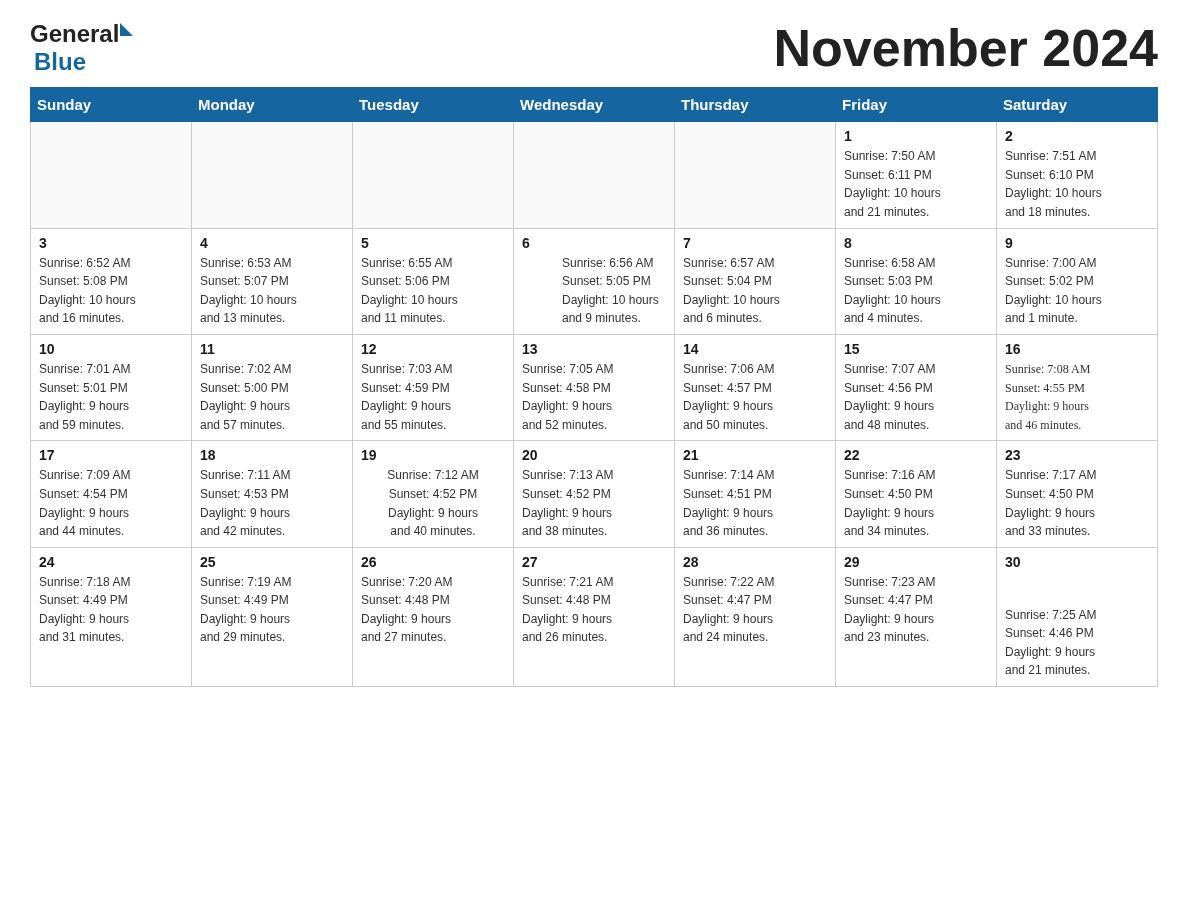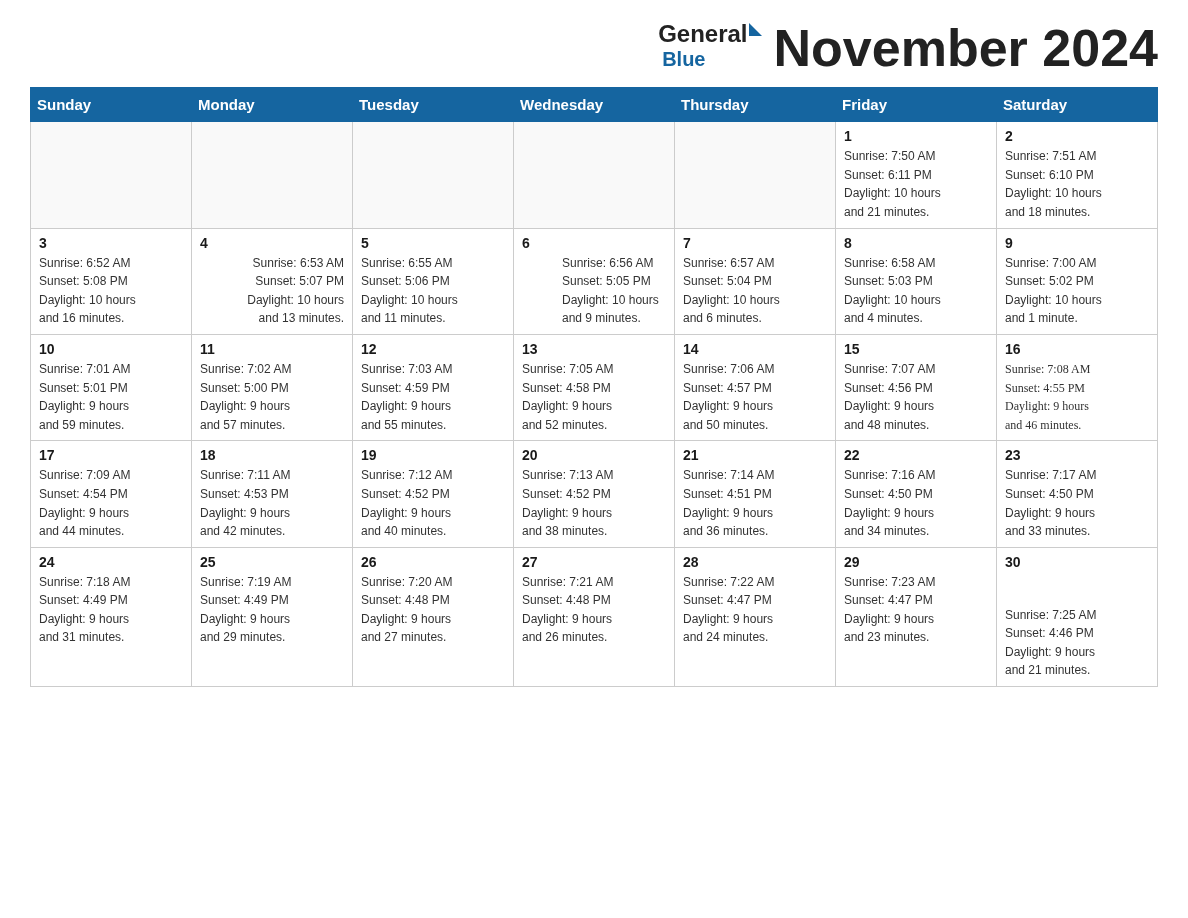--- a/index.html
+++ b/index.html
@@ -6,24 +6,23 @@
     body {
       font-family: Arial, sans-serif;
       background: #fff;
       color: #333;
       padding: 20px 30px;
       width: 1188px;
       min-height: 918px;
     }
     .header-top {
       display: flex;
-      justify-content: flex-end;
+      justify-content: space-between;
       align-items: flex-start;
       margin-bottom: 10px;
-      gap: 12px;
     }
     .logo {
       display: flex;
       flex-direction: column;
       align-items: flex-start;
     }
     .title-block {
       text-align: right;
     }
     .title-block h1 {
@@ -91,21 +90,21 @@
       height: 0;
       border-style: solid;
       border-width: 13px 0 0 13px;
       border-color: transparent transparent transparent #1565a0;
       margin-left: 1px;
       vertical-align: middle;
       position: relative;
       top: -5px;
     }
     .logo-line2 {
-      font-size: 20px;
+      font-size: 24px;
       font-weight: bold;
       color: #1565a0;
     }
   </style>
 </head>
 <body>
 
 <div class="header-top">
   <div class="logo">
     <div class="logo-wrapper">
@@ -158,21 +157,21 @@
       <tr>
         <td>
           <div class="day-number">3</div>
           <div class="day-info" style="white-space: pre-line;">Sunrise: 6:52 AM
 Sunset: 5:08 PM
 Daylight: 10 hours
 and 16 minutes.</div>
         </td>
         <td>
           <div class="day-number">4</div>
-          <div class="day-info" style="white-space: pre-line; text-align: right;">Sunrise: 6:53 AM
+          <div class="day-info" style="white-space: pre-line;">Sunrise: 6:53 AM
 Sunset: 5:07 PM
 Daylight: 10 hours
 and 13 minutes.</div>
         </td>
         <td>
           <div class="day-number">5</div>
           <div class="day-info" style="white-space: pre-line;">Sunrise: 6:55 AM
 Sunset: 5:06 PM
 Daylight: 10 hours
 and 11 minutes.</div>
@@ -267,21 +266,21 @@
         </td>
         <td>
           <div class="day-number">18</div>
           <div class="day-info" style="white-space: pre-line;">Sunrise: 7:11 AM
 Sunset: 4:53 PM
 Daylight: 9 hours
 and 42 minutes.</div>
         </td>
         <td>
           <div class="day-number">19</div>
-          <div class="day-info" style="white-space: pre-line;">Sunrise: 7:12 AM
+          <div class="day-info" style="white-space: pre-line; text-align: center;">Sunrise: 7:12 AM
 Sunset: 4:52 PM
 Daylight: 9 hours
 and 40 minutes.</div>
         </td>
         <td>
           <div class="day-number">20</div>
           <div class="day-info" style="white-space: pre-line;">Sunrise: 7:13 AM
 Sunset: 4:52 PM
 Daylight: 9 hours
 and 38 minutes.</div>

